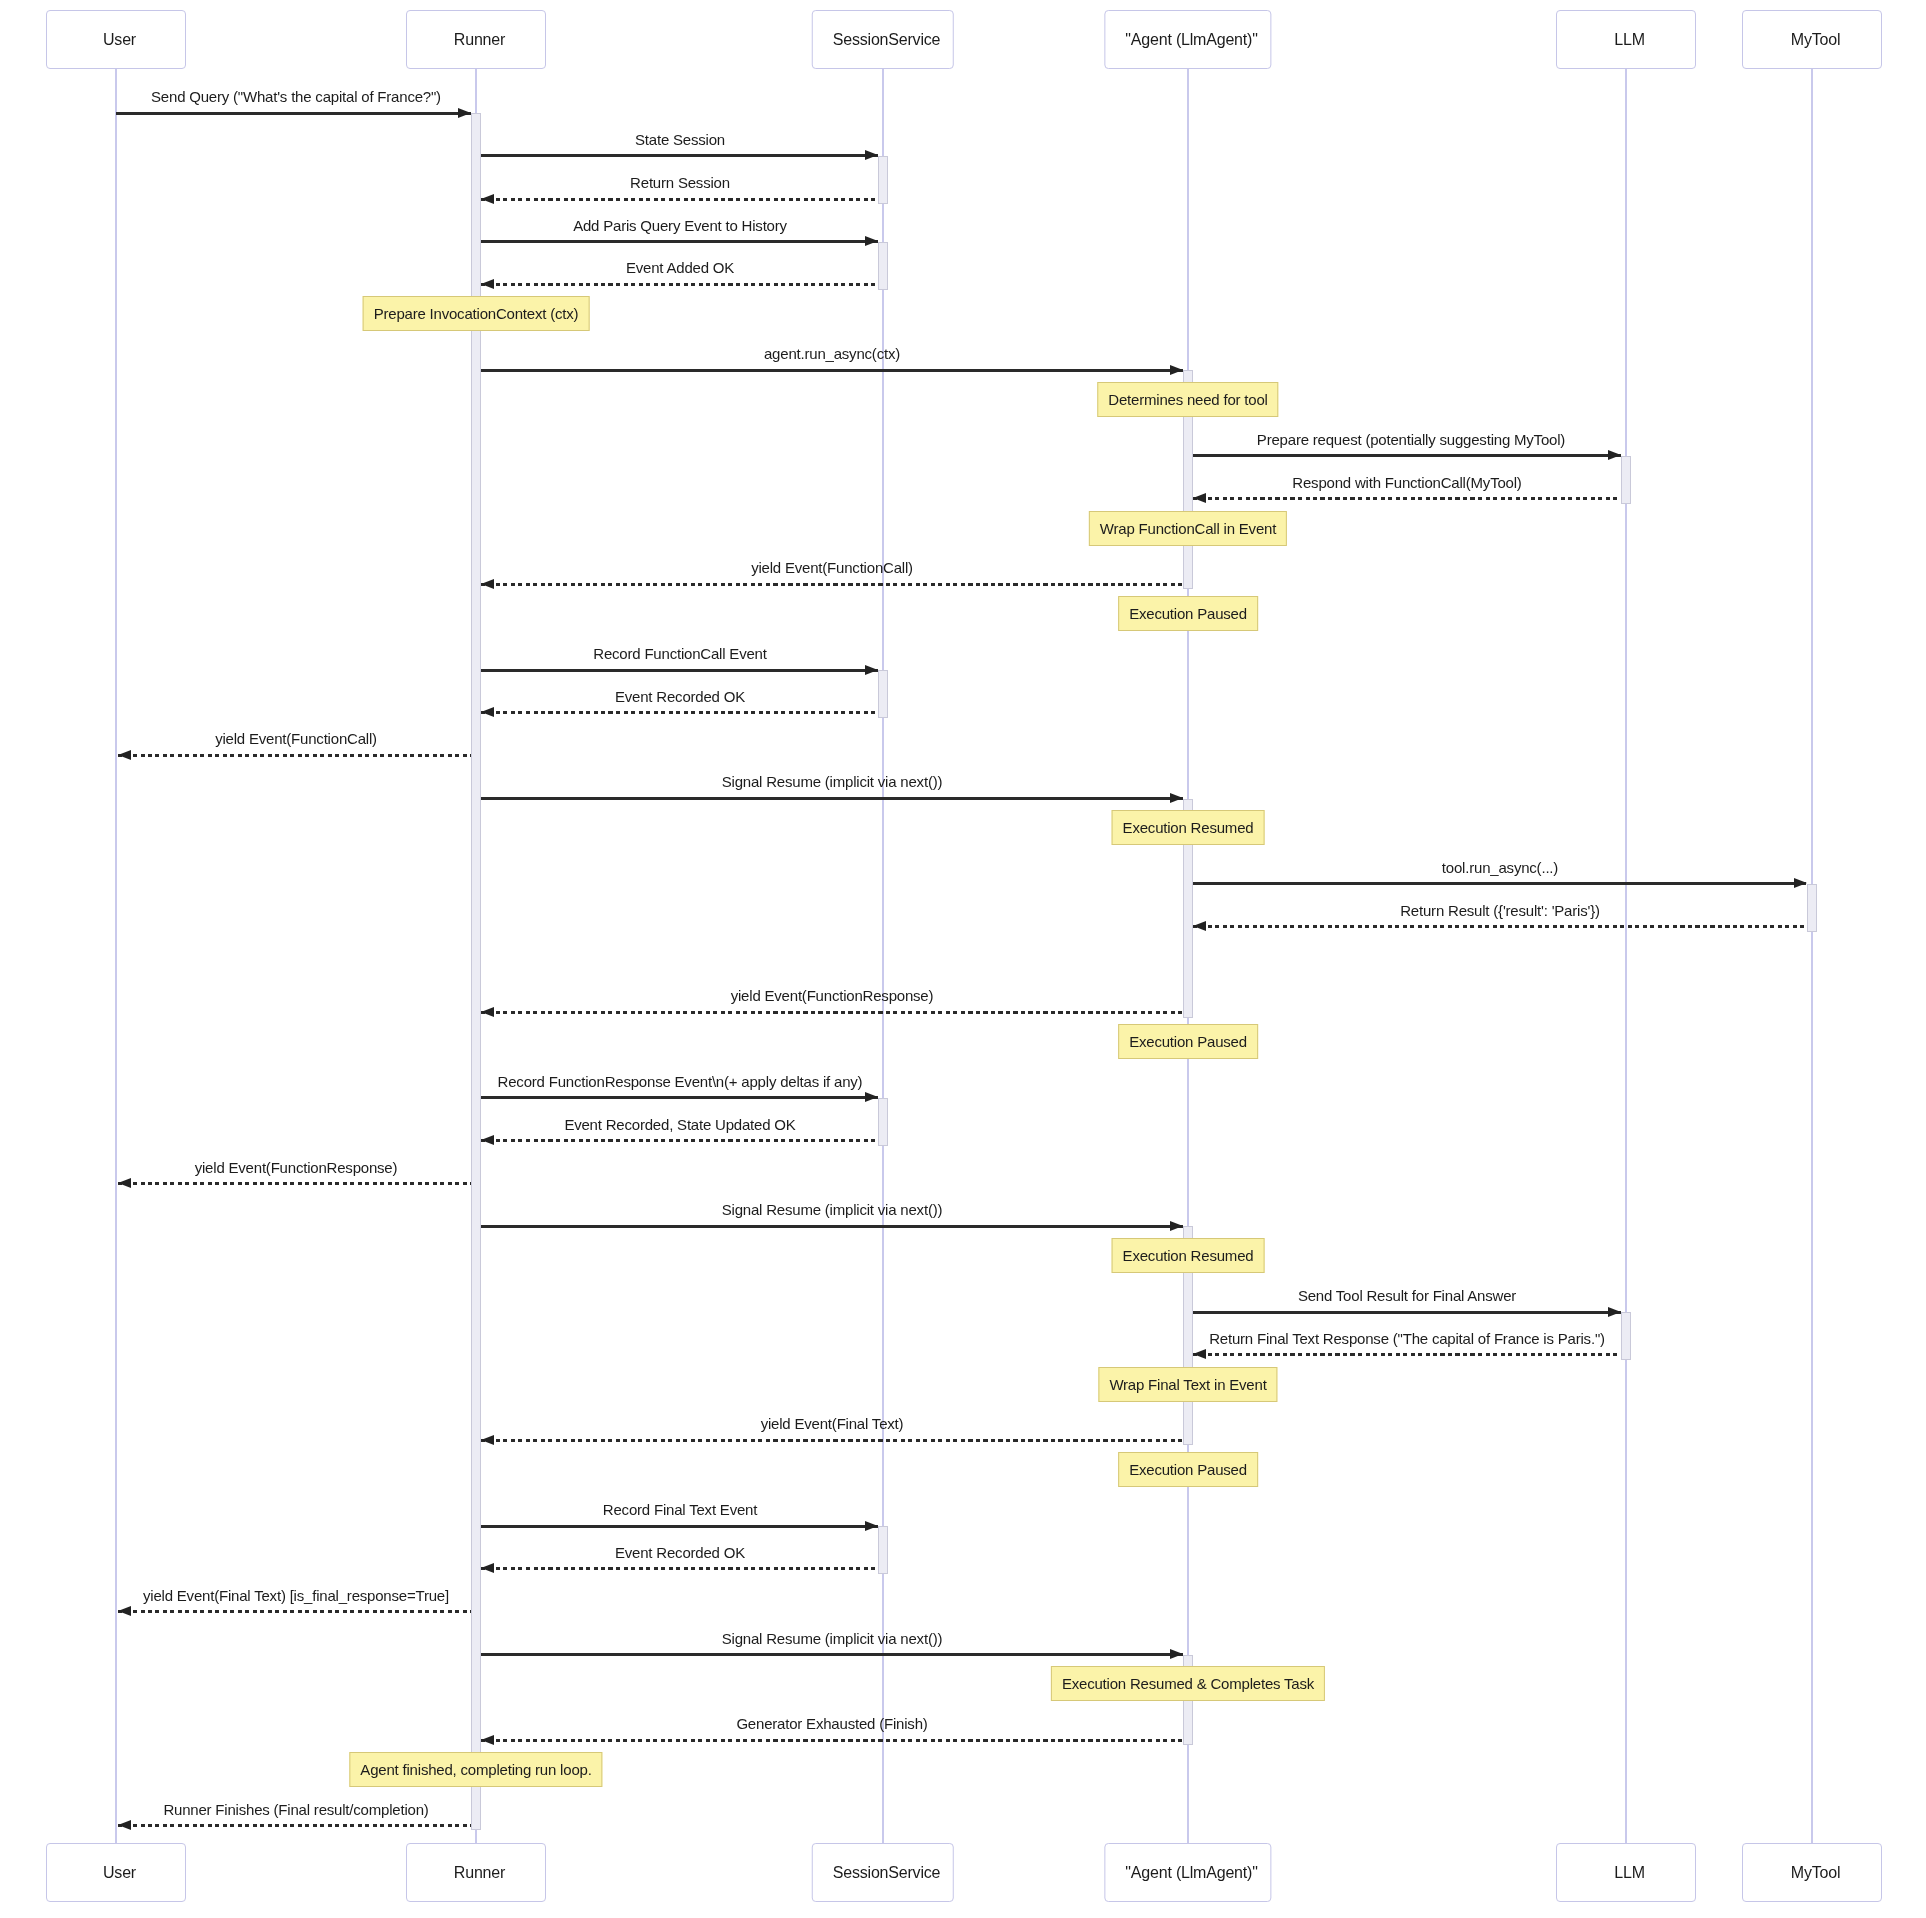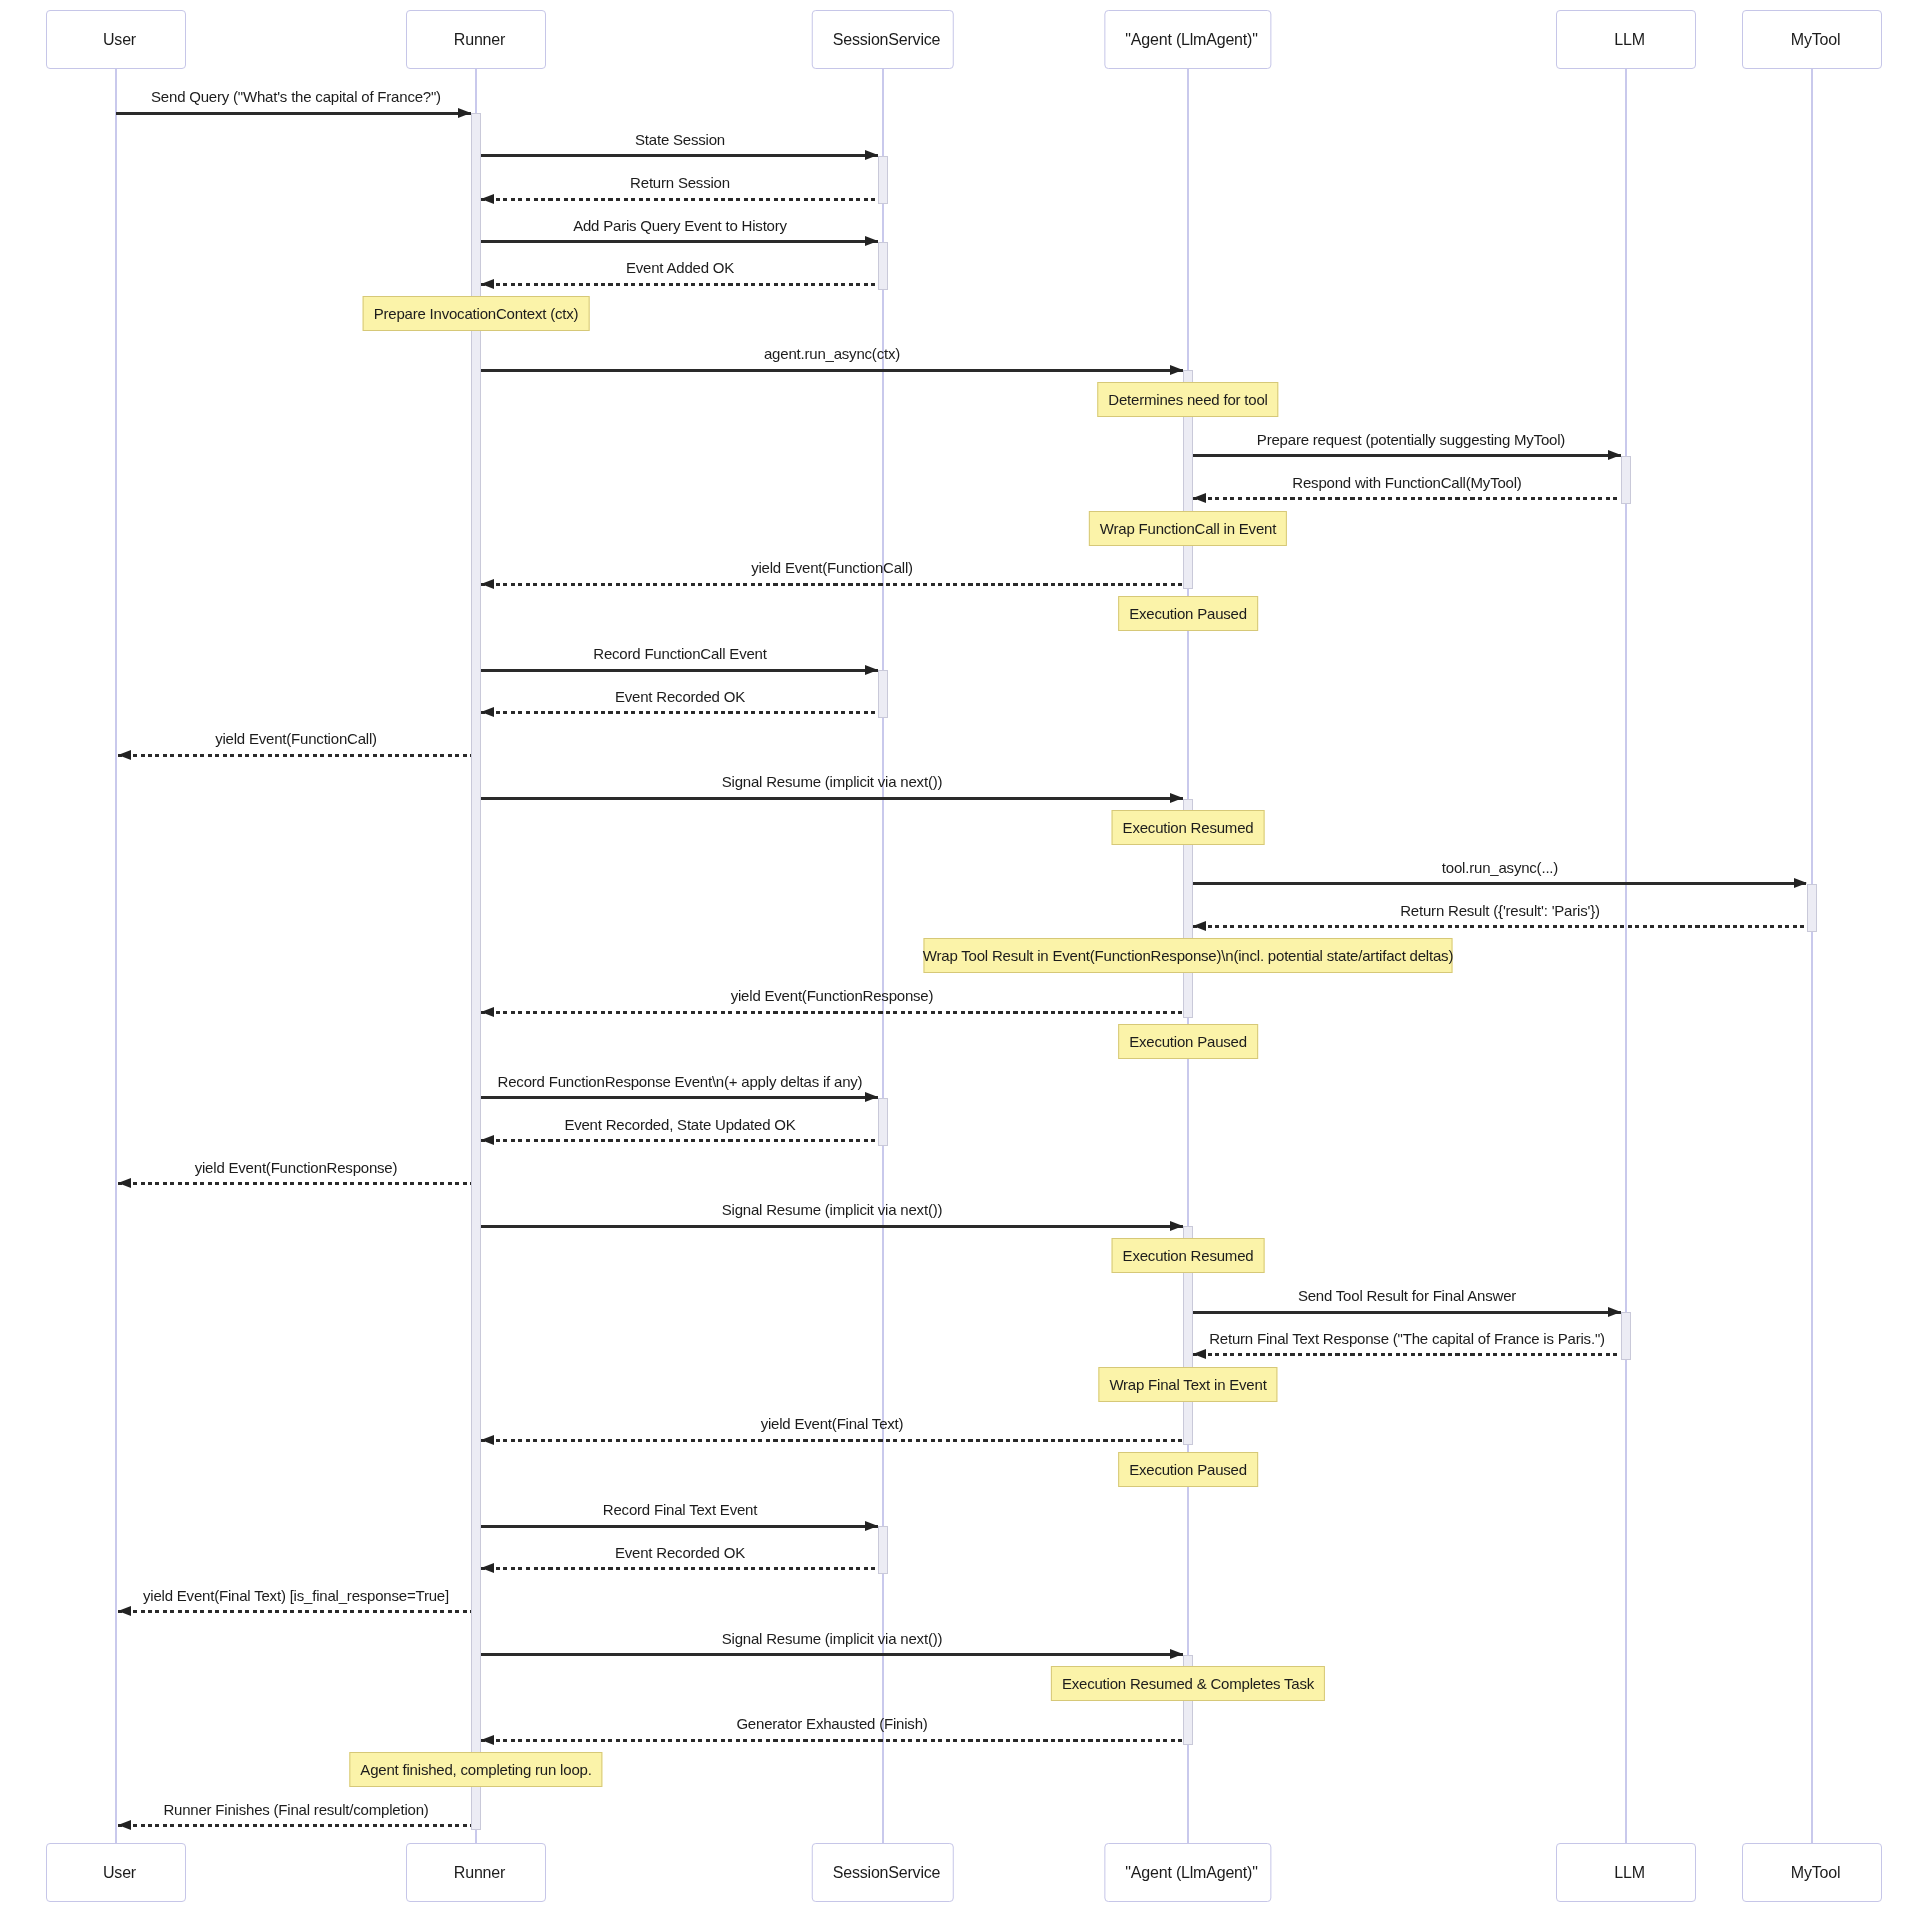--- a/index.html
+++ b/index.html
@@ -135,23 +135,20 @@
     <div class="mlabel" style="left: 481px; top: 772px;">Signal Resume (implicit via next())</div>
     <div class="note" style="left: 1188px; top: 810px;">
       <span>Execution Resumed</span>
     </div>
     <div class="mline" style="left: 1193px; top: 882px; width: 613px;"></div>
     <div class="ahead right" style="top: 878px; left: 1794px;"></div>
     <div class="mlabel" style="left: 1149px; top: 858px;">tool.run_async(...)</div>
     <div class="mline dashed" style="left: 1193px; top: 925px; width: 613px;"></div>
     <div class="ahead left" style="top: 921px; left: 1193px;"></div>
     <div class="mlabel" style="left: 1149px; top: 901px;">Return Result ({'result': 'Paris'})</div>
-    <div class="note wide" style="left: 1188px; top: 938px;">
-      <span>Wrap Tool Result in Event(FunctionResponse)\n(incl. potential state/artifact deltas)</span>
-    </div>
     <div class="mline dashed" style="left: 481px; top: 1011px; width: 702px;"></div>
     <div class="ahead left" style="top: 1007px; left: 481px;"></div>
     <div class="mlabel" style="left: 481px; top: 986px;">yield Event(FunctionResponse)</div>
     <div class="note" style="left: 1188px; top: 1024px;">
       <span>Execution Paused</span>
     </div>
     <div class="mline" style="left: 481px; top: 1096px; width: 397px;"></div>
     <div class="ahead right" style="top: 1092px; left: 865px;"></div>
     <div class="mlabel" style="left: 329px; top: 1072px;">Record FunctionResponse Event\n(+ apply deltas if any)</div>
     <div class="mline dashed" style="left: 481px; top: 1139px; width: 397px;"></div>

